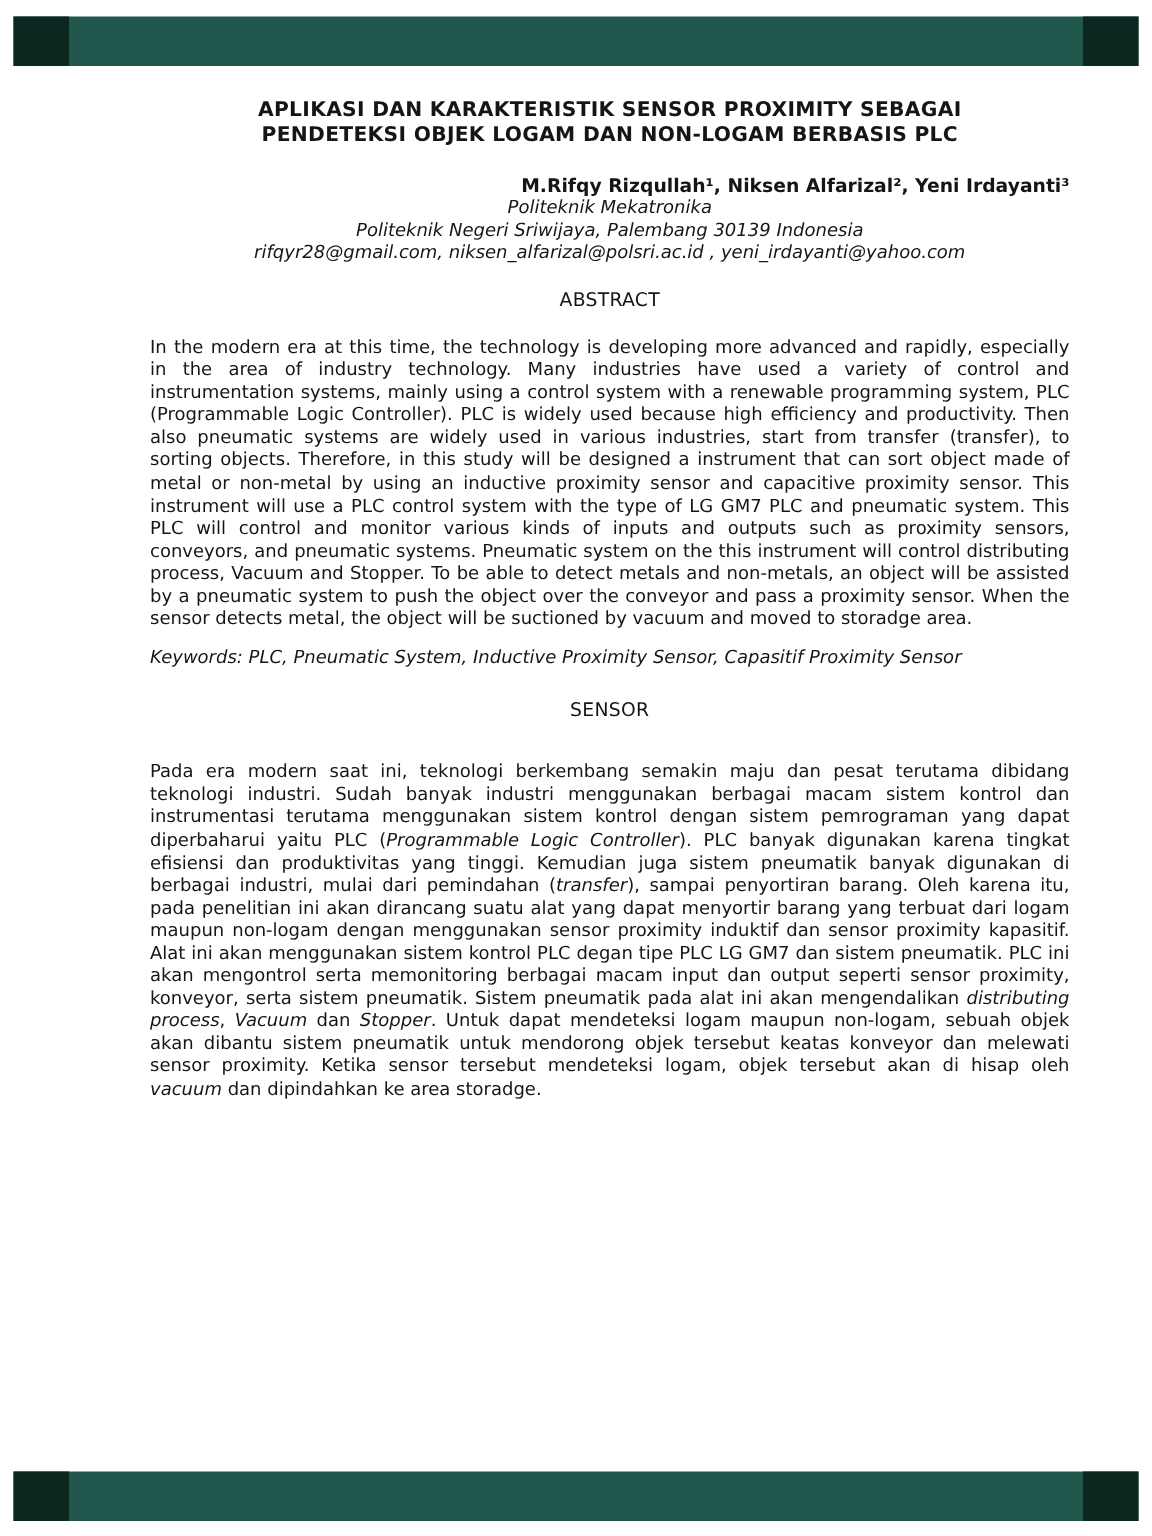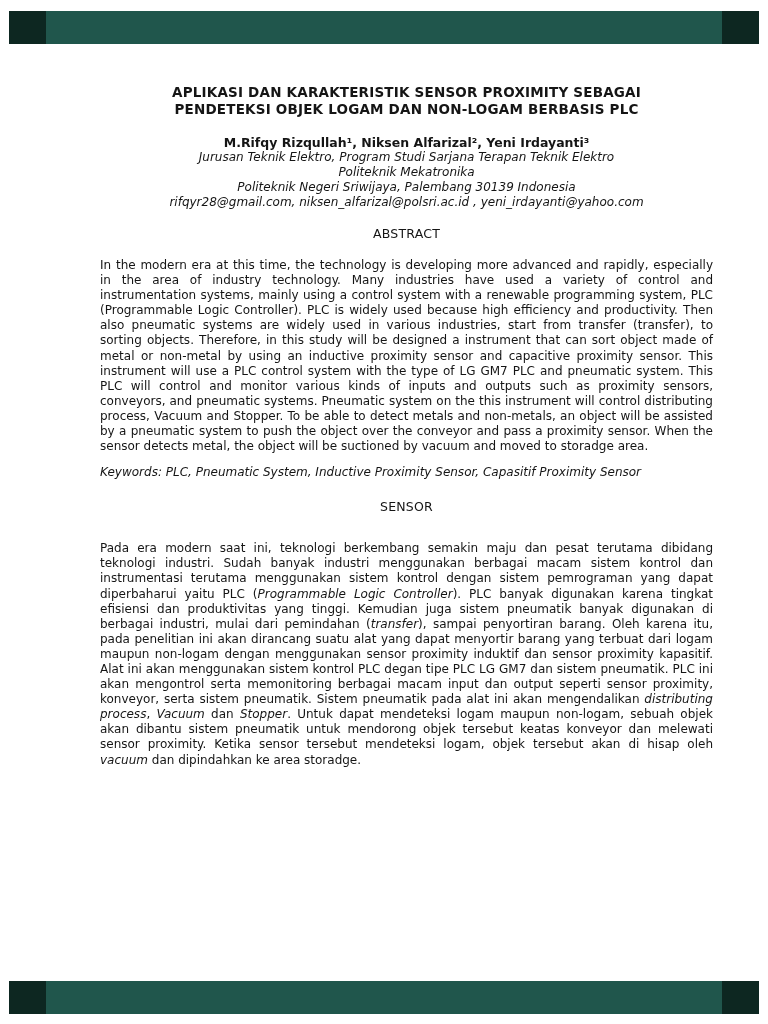--- a/index.html
+++ b/index.html
@@ -24,31 +24,31 @@
     position: absolute; width: 37px; height: 33px;
     background: #0d2721;
   }
   .corner.tl { top: 11px; left: 9px; }
   .corner.tr { top: 11px; right: 9px; }
   .corner.bl { bottom: 10px; left: 9px; }
   .corner.br { bottom: 10px; right: 9px; }
 
   .content {
     position: absolute;
-    top: 84px; left: 100px; width: 613px;
+    top: 65px; left: 100px; width: 613px;
     font-size: 12px; line-height: 15px;
   }
   .doc-title {
     text-align: center;
     font-size: 13.5px; font-weight: bold; line-height: 17px;
     letter-spacing: 0.2px;
   }
   .authors {
     margin-top: 17px;
-    text-align: center;
+    text-align: right;
     font-size: 12.5px; font-weight: bold;
   }
   .affiliation {
     text-align: center;
     font-style: italic;
     font-size: 12px; line-height: 15px;
   }
   .section-heading {
     margin-top: 16px;
     text-align: center;
@@ -81,21 +81,20 @@
   <div class="content">
 
     <div class="doc-title">
       <div>APLIKASI DAN KARAKTERISTIK SENSOR PROXIMITY SEBAGAI</div>
       <div>PENDETEKSI OBJEK LOGAM DAN NON-LOGAM BERBASIS PLC</div>
     </div>
 
     <div class="authors">M.Rifqy Rizqullah¹, Niksen Alfarizal², Yeni Irdayanti³</div>
 
     <div class="affiliation">
-      <div>Jurusan Teknik Elektro, Program Studi Sarjana Terapan Teknik Elektro</div>
       <div>Politeknik Mekatronika</div>
       <div>Politeknik Negeri Sriwijaya, Palembang 30139 Indonesia</div>
       <div>rifqyr28@gmail.com, niksen_alfarizal@polsri.ac.id , yeni_irdayanti@yahoo.com</div>
     </div>
 
     <div class="section-heading">ABSTRACT</div>
 
     <p class="para en">In the modern era at this time, the technology is developing more advanced and rapidly, especially in the area of industry technology. Many industries have used a variety of control and instrumentation systems, mainly using a control system with a renewable programming system, PLC (Programmable Logic Controller). PLC is widely used because high efficiency and productivity. Then also pneumatic systems are widely used in various industries, start from transfer (transfer), to sorting objects. Therefore, in this study will be designed a instrument that can sort object made of metal or non-metal by using an inductive proximity sensor and capacitive proximity sensor. This instrument will use a PLC control system with the type of LG GM7 PLC and pneumatic system. This PLC will control and monitor various kinds of inputs and outputs such as proximity sensors, conveyors, and pneumatic systems. Pneumatic system on the this instrument will control distributing process, Vacuum and Stopper. To be able to detect metals and non-metals, an object will be assisted by a pneumatic system to push the object over the conveyor and pass a proximity sensor. When the sensor detects metal, the object will be suctioned by vacuum and moved to storadge area.</p>
 
     <div class="keywords-line">Keywords: PLC, Pneumatic System, Inductive Proximity Sensor, Capasitif Proximity Sensor</div>

